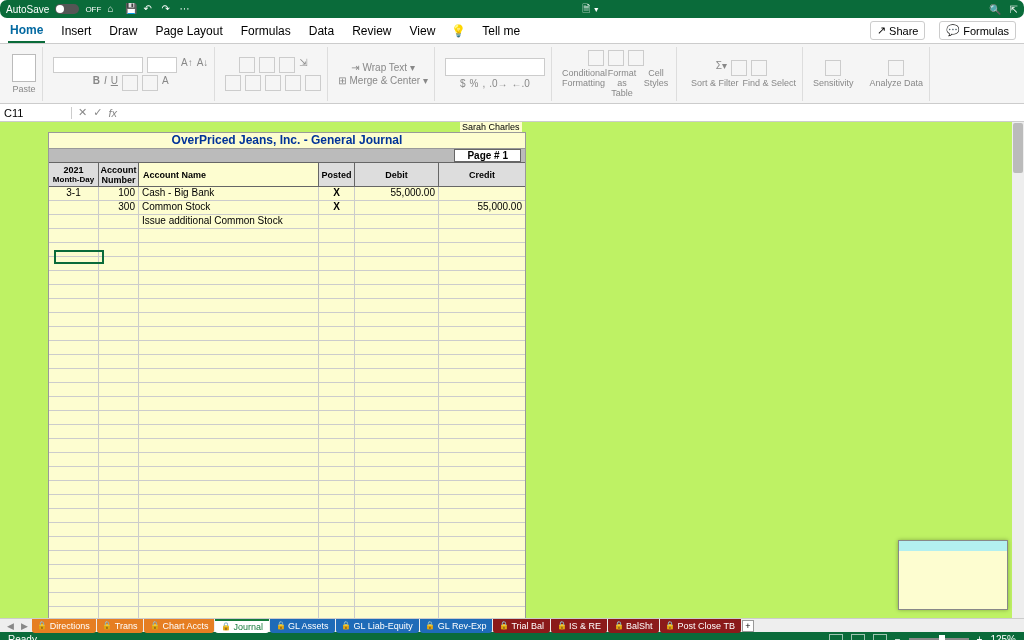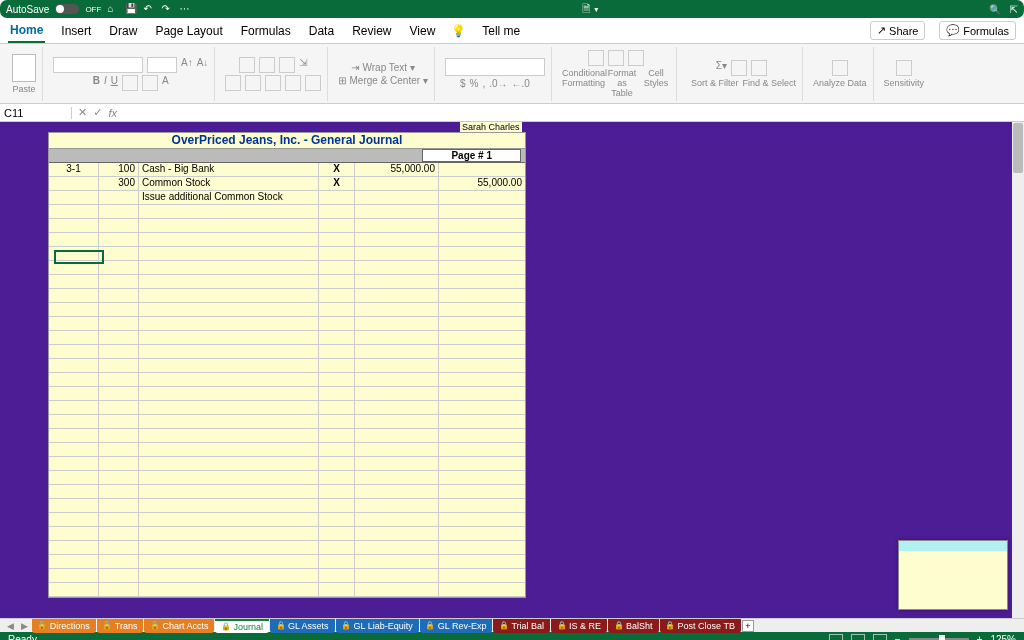--- a/index.html
+++ b/index.html
@@ -22,26 +22,26 @@
   .ribbon select, .ribbon input { border:1px solid #ccc; background:#fff; font-size:10px; padding:1px 2px; }
   .fontbox { width:90px; height:16px; }
   .sizebox { width:30px; height:16px; }
   .big-combo { width:100px; height:18px; }
   .ribbon .icnrow { display:flex; gap:4px; }
   .ribbon .sq { width:16px; height:16px; border:1px solid #ccc; }
   .ribbon .lbl { font-size:9px; color:#888; text-align:center; }
   .namebox-row { height: 18px; border-bottom:1px solid #ccc; display:flex; align-items:center; font-size:11px; }
   .namebox { width:72px; border-right:1px solid #ccc; padding:0 4px; }
   .fx-area { display:flex; align-items:center; gap:6px; padding:0 6px; color:#888;}
-  .sheet-area { height: 496px; position:relative; overflow:hidden; background:#4c1d95; }
+  .sheet-area { height: 496px; position:relative; overflow:hidden; background:#bef264; }
   .sheet-inner { position:absolute; left:48px; top:0; width:478px; background:#fdfdd0; border:1px solid #999; }
   .author-tag { position:absolute; left:460px; top:0; font-size:9px; color:#000; background:#fdfdd0; padding:0 2px;}
   .jrnl-title { height:16px; text-align:center; font-size:12px; font-weight:bold; color:#003399; border-bottom:1px solid #999;}
   .jrnl-sub { height:14px; background:#bbb; border-bottom:1px solid #666; display:flex; justify-content:flex-end; align-items:center; padding:0 4px; font-size:10px; font-weight:bold;}
-  .jrnl-sub span:first-child { border:1px solid #666; padding:0 28px; background:#fff;}
+  .jrnl-sub span:first-child { border:1px solid #666; padding:0 12px; background:#fff;}
   .hdr-row { display:flex; height:24px; border-bottom:1px solid #666; font-size:9px; font-weight:bold; text-align:center;}
   .hdr-row > div { border-right:1px solid #666; display:flex; align-items:center; justify-content:center; background:#ddd; padding:0 1px;}
   .col-date { width:50px; flex-direction:column; } .col-acct { width:40px; flex-direction:column;} .col-name { width:180px; justify-content:flex-start !important; padding-left:4px !important; background:#fdfdd0 !important;}
   .col-post { width:36px;} .col-debit { width:84px;} .col-credit { width:86px; border-right:none !important;}
   .data-row { display:flex; height:14px; font-size:10px;}
   .data-row > div { border-right:1px solid #ccc; border-bottom:1px solid #ccc; padding:0 3px; overflow:hidden; white-space:nowrap;}
   .data-row .c-date { width:50px; text-align:center;} .data-row .c-acct{width:40px; text-align:right;} .data-row .c-name{width:180px;} .data-row .c-post{width:36px; text-align:center; font-weight:bold;} .data-row .c-deb{width:84px; text-align:right;} .data-row .c-cred{width:86px; text-align:right; border-right:none;}
   .sel-cell { position:absolute; left:54px; top:118px; width:50px; height:14px; border:2px solid #0a6b3a; pointer-events:none;}
   .scrollbar-v { position:absolute; right:0; top:0; width:12px; height:100%; background:#eee;}
   .scrollbar-v .thumb { width:10px; height:50px; background:#bbb; margin:1px; border-radius:2px;}
@@ -165,45 +165,59 @@
         <span>Σ▾</span>
         <span class="sq"></span>
         <span class="sq"></span>
       </div>
     <div class="icnrow lbl">
         <span></span>
         <span>Sort &amp; Filter</span>
         <span>Find &amp; Select</span>
       </div>
   </div>
-  <div class="group">
-    <span class="sq"></span>
-    <div class="lbl">Analyze Data</div>
-  </div>
   <div class="group" style="border-right:none">
     <span class="sq"></span>
     <div class="lbl">Sensitivity</div>
+  </div>
+  <div class="group">
+    <span class="sq"></span>
+    <div class="lbl">Analyze Data</div>
   </div>
 </div>
 
 <div class="namebox-row">
   <div class="namebox">C11</div>
   <div class="fx-area">
     <span>✕</span>
     <span>✓</span>
     <span style="font-style:italic">fx</span>
   </div>
 </div>
 
 <div class="sheet-area">
   <div class="author-tag">Sarah Charles</div>
   <div class="sheet-inner" style="top:10px;">
     <div class="jrnl-title">OverPriced Jeans, Inc.  -  General Journal</div>
     <div class="jrnl-sub">
       <span>Page #  1</span>
+    </div>
+    <div class="hdr-row">
+      <div class="col-date">
+          <span>2021</span>
+          <span style="font-size:8px">Month-Day</span>
+        </div>
+      <div class="col-acct">
+          <span>Account</span>
+          <span>Number</span>
+        </div>
+      <div class="col-name">Account Name</div>
+      <div class="col-post">Posted</div>
+      <div class="col-debit">Debit</div>
+      <div class="col-credit">Credit</div>
     </div>
     <div id="journal-rows">
         <div class="data-row">
           <div class="c-date">3-1</div>
           <div class="c-acct">100</div>
           <div class="c-name">Cash - Big Bank</div>
           <div class="c-post">X</div>
           <div class="c-deb">55,000.00</div>
           <div class="c-cred"></div>
         </div>

